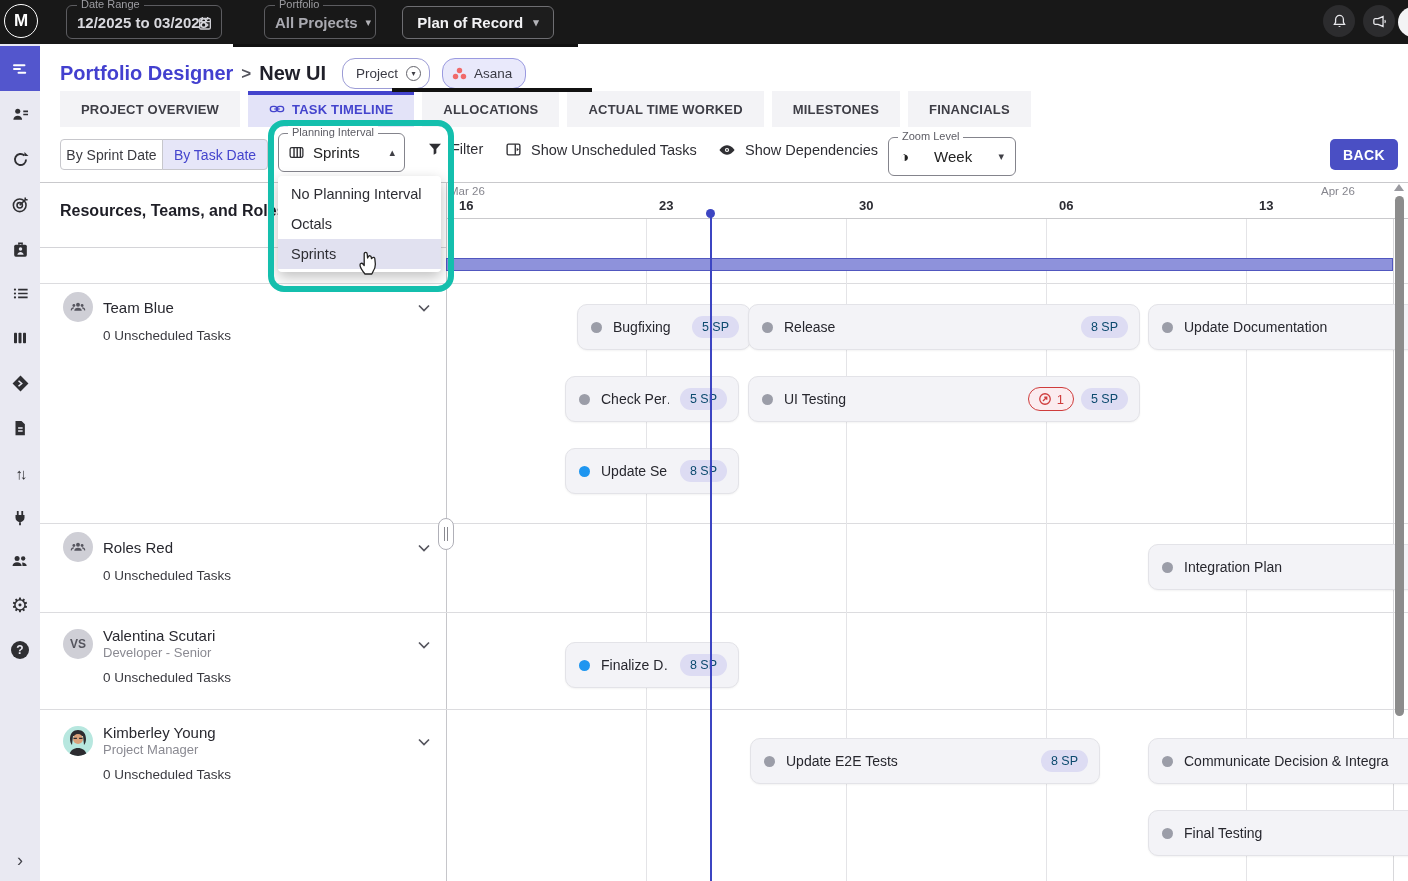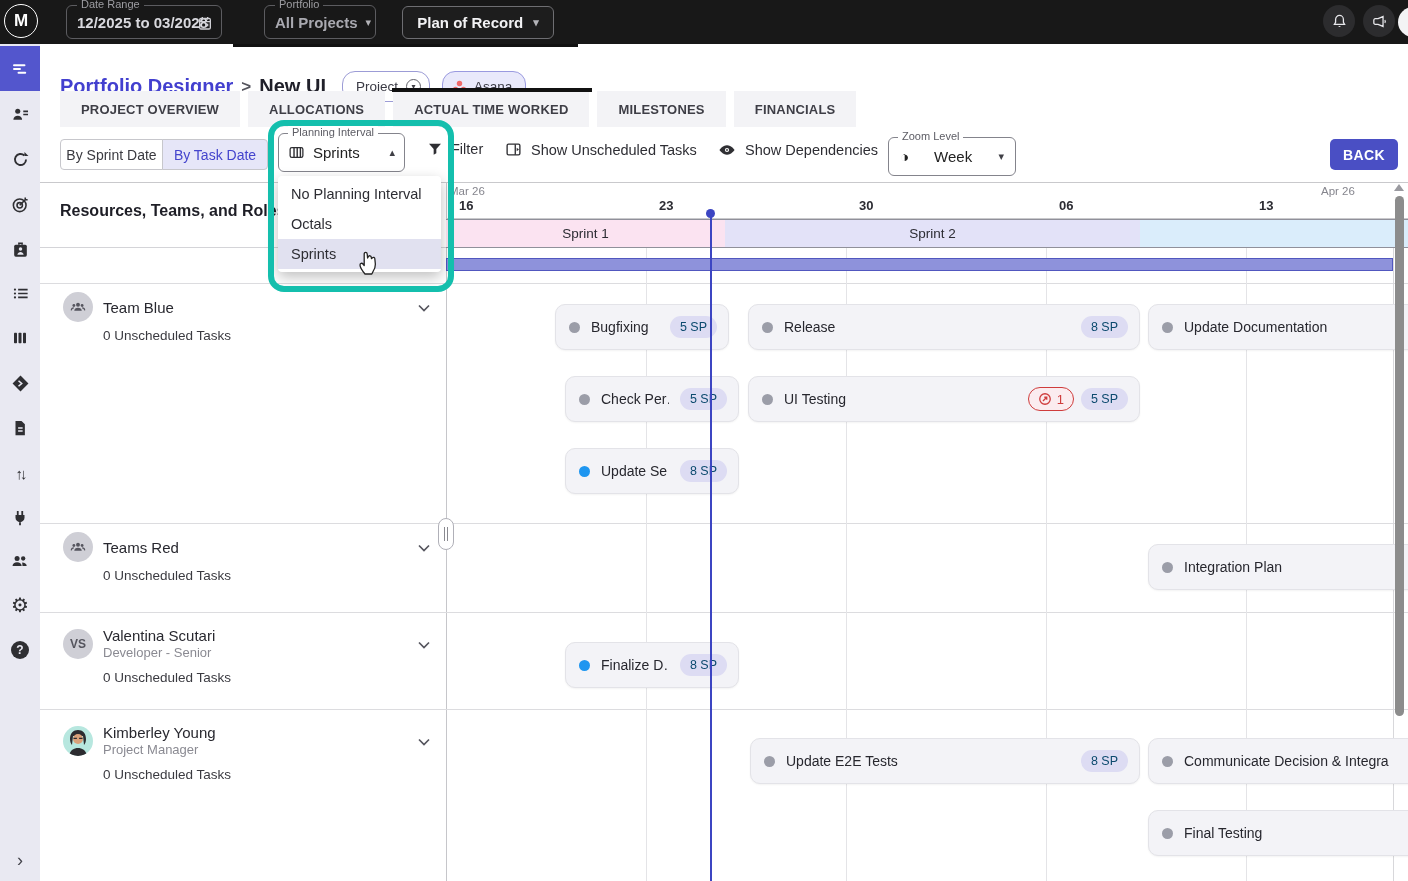--- a/index.html
+++ b/index.html
@@ -230,21 +230,21 @@
     </div>
     <div class="sb-item" style="top:796px;">
       <span class="glyph" style="font-size:18px; color:#44444c;">›</span>
     </div>
   </div>
 
   <div class="abs artifact" style="left:233px; top:44px; width:345px; height:3px;"></div>
   <div class="abs artifact" style="left:392px; top:88px; width:200px; height:4px;"></div>
 
   <div class="abs" style="left:40px; top:45px; width:1368px; height:45px; background:#fff;">
-    <div class="abs" style="left:20px; top:13px; display:flex; align-items:center; gap:8px;margin-top:13px;">
+    <div class="abs" style="left:20px; top:13px; display:flex; align-items:center; gap:8px;">
       <span class="crumb" style="color:#4340cf;">Portfolio Designer</span>
       <span style="color:#55555e; font-size:17px; font-weight:bold;">&gt;</span>
       <span class="crumb" style="color:#20202a;">New UI</span>
       <span class="pill" style="border:1.5px solid #9c9cd6; padding:0 8px 0 13px; gap:8px; margin-left:8px;">
         <span>Project</span>
         <span class="mini-circ">
             <span>▾</span>
           </span>
       </span>
       <span class="pill" style="border:1.5px solid #9a9ae0; background:#e9e9fb; padding:0 13px 0 9px; gap:7px; margin-left:4px;">
@@ -255,20 +255,29 @@
           </svg>
         <span>Asana</span>
       </span>
     </div>
   </div>
 
   <div class="abs" style="left:60px; top:91px; display:flex; gap:8px;">
     <div class="tab">
         <span>PROJECT OVERVIEW</span>
       </div>
+    <div class="tab tab-active">
+      <span class="topline"></span>
+      <svg width="16" height="16" viewBox="0 0 24 24">
+          <rect x="2" y="8" width="10" height="8" rx="4" fill="none" stroke="#4444cd" stroke-width="2"></rect>
+          <rect x="12" y="8" width="10" height="8" rx="4" fill="none" stroke="#4444cd" stroke-width="2"></rect>
+          <path d="M8 12h8" stroke="#4444cd" stroke-width="2"></path>
+        </svg>
+      <span>TASK TIMELINE</span>
+    </div>
     <div class="tab">
         <span>ALLOCATIONS</span>
       </div>
     <div class="tab">
         <span>ACTUAL TIME WORKED</span>
       </div>
     <div class="tab">
         <span>MILESTONES</span>
       </div>
     <div class="tab">
@@ -365,21 +374,21 @@
   <div>
     <div class="abs avatar" style="left:63px; top:532px;">
       <svg width="18" height="18" viewBox="0 0 24 24">
           <circle cx="12" cy="9" r="2.6" fill="#55555e"></circle>
           <circle cx="6.5" cy="10" r="1.9" fill="#55555e"></circle>
           <circle cx="17.5" cy="10" r="1.9" fill="#55555e"></circle>
           <path d="M7 17c0-2.6 2.2-4 5-4s5 1.4 5 4z" fill="#55555e"></path>
           <path d="M3 16.5c.2-2 1.6-3.2 3.4-3.3M21 16.5c-.2-2-1.6-3.2-3.4-3.3" stroke="#55555e" stroke-width="1.6" fill="none"></path>
         </svg>
     </div>
-    <div class="abs row-name" style="left:103px; top:539px;">Teams Red</div>
+    <div class="abs row-name" style="left:103px; top:539px;">Roles Red</div>
     <div class="abs row-unsch" style="left:103px; top:568px;">0 Unscheduled Tasks</div>
     <svg class="abs chev" style="left:416px; top:540px;" viewBox="0 0 16 16">
         <path d="M3 5.5l5 5 5-5" fill="none" stroke="#55555e" stroke-width="1.7"></path>
       </svg>
   </div>
 
   <div>
     <div class="abs avatar" style="left:63px; top:629px;">
         <span>VS</span>
       </div>
@@ -418,36 +427,27 @@
 
     <div class="abs month-lab" style="left:3px; top:2px;">Mar 26</div>
     <div class="abs month-lab" style="left:875px; top:2px;">Apr 26</div>
     <div class="abs week-num" style="left:13px; top:15px;">16</div>
     <div class="abs week-num" style="left:213px; top:15px;">23</div>
     <div class="abs week-num" style="left:413px; top:15px;">30</div>
     <div class="abs week-num" style="left:613px; top:15px;">06</div>
     <div class="abs week-num" style="left:813px; top:15px;">13</div>
     <div class="abs hline" style="left:0; top:35px; width:962px; background:#c9c9cc;"></div>
 
-    <div class="abs sprint-band" style="left:0; width:962px; z-index:1;">
-      <div class="sprint-seg" style="left:0; width:279px; background:#fbe3f1;">
-          <span>Sprint 1</span>
-        </div>
-      <div class="sprint-seg" style="left:279px; width:415px; background:#e3e2f8;">
-          <span>Sprint 2</span>
-        </div>
-      <div class="sprint-seg" style="left:694px; width:410px; background:#daedfb;"></div>
-    </div>
 
     <div class="abs proj-bar" style="left:0; width:947px; z-index:2;"></div>
 
     <div class="abs today-dot" style="left:260px; top:26px;"></div>
     <div class="abs today-line" style="left:264px; top:30px; height:668px;"></div>
 
-    <div class="card" style="left:109px; top:121px; width:174px;">
+    <div class="card" style="left:131px; top:121px; width:174px;">
       <span class="dot"></span>
       <span class="card-name">Bugfixing</span>
       <span class="badges">
           <span class="sp-badge">5 SP</span>
         </span>
     </div>
     <div class="card" style="left:302px; top:121px; width:392px;">
       <span class="dot"></span>
       <span class="card-name">Release</span>
       <span class="badges">
@@ -490,21 +490,21 @@
       <span class="dot"></span>
       <span class="card-name">Integration Plan</span>
     </div>
     <div class="card" style="left:119px; top:459px; width:174px;">
       <span class="dot blue"></span>
       <span class="card-name">Finalize D…</span>
       <span class="badges">
           <span class="sp-badge">8 SP</span>
         </span>
     </div>
-    <div class="card" style="left:304px; top:555px; width:390px;">
+    <div class="card" style="left:304px; top:555px; width:350px;">
       <span class="dot"></span>
       <span class="card-name">Update E2E Tests</span>
       <span class="badges">
           <span class="sp-badge">8 SP</span>
         </span>
     </div>
     <div class="card" style="left:702px; top:555px; width:290px; border-radius:10px 0 0 10px;">
       <span class="dot"></span>
       <span class="card-name">Communicate Decision &amp; Integra</span>
     </div>

